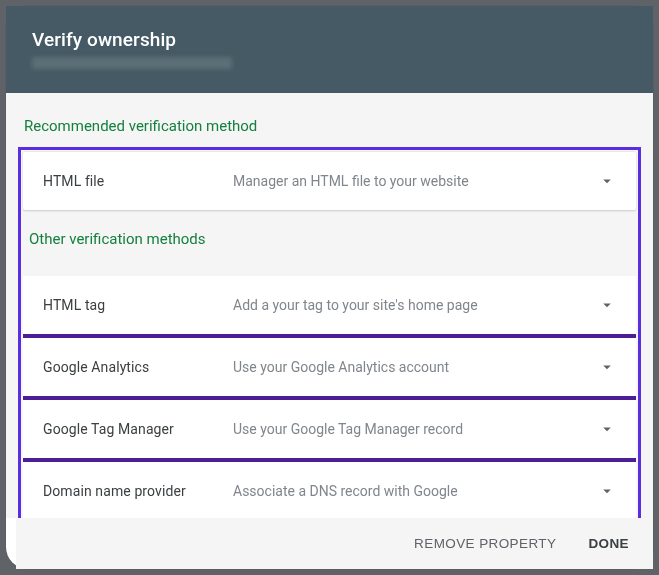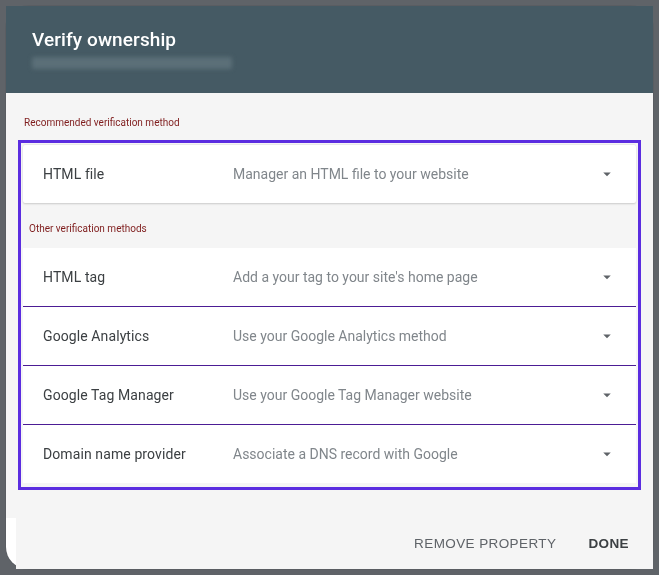--- a/index.html
+++ b/index.html
@@ -38,35 +38,35 @@
       border-radius: 2px;
       filter: blur(2px);
     }
     .content {
       flex: 1;
       background: #f5f5f5;
       padding: 16px 12px 0;
       overflow-y: auto;
     }
     .section-label {
-      font-size: 10px;
-      color: #7f1d1d;
+      font-size: 15px;
+      color: #15803d;
       margin: 8px 0 12px 6px;
     }
     .highlight-box {
       border: 3px solid #5b2de0;
       padding: 2px 2px 4px;
       margin-bottom: 10px;
     }
     .method-row {
       background: #fff;
       display: flex;
       align-items: center;
       padding: 20px 20px;
-      border-bottom: 1px solid #4c1d95;
+      border-bottom: 4px solid #4c1d95;
       cursor: pointer;
     }
     .method-row.primary {
       box-shadow: 0 1px 2px rgba(0,0,0,0.18), 0 -1px 0 rgba(0,0,0,0.04);
       border-radius: 2px;
       border-bottom: none;
       margin-bottom: 20px;
     }
     .method-name {
       width: 190px;
@@ -78,21 +78,21 @@
       flex: 1;
       font-size: 14px;
       color: #80868b;
     }
     .chevron {
       flex-shrink: 0;
       color: #5f6368;
     }
     .chevron svg { display: block; }
     .section-label.inner {
-      margin: 20px 0 14px 6px;
+      margin: 20px 0 28px 6px;
     }
     .footer {
       background: #f5f5f5;
       padding: 14px 22px 14px;
       display: flex;
       justify-content: flex-end;
       align-items: center;
       gap: 28px;
       margin-left: 10px;
     }
@@ -145,31 +145,31 @@
         <div class="method-desc">Add a your tag to your site's home page</div>
         <span class="chevron">
           <svg width="18" height="18" viewBox="0 0 24 24">
               <path fill="currentColor" d="M7 10l5 5 5-5z"></path>
             </svg>
         </span>
       </div>
 
       <div class="method-row">
         <div class="method-name">Google Analytics</div>
-        <div class="method-desc">Use your Google Analytics method</div>
+        <div class="method-desc">Use your Google Analytics account</div>
         <span class="chevron">
           <svg width="18" height="18" viewBox="0 0 24 24">
               <path fill="currentColor" d="M7 10l5 5 5-5z"></path>
             </svg>
         </span>
       </div>
 
       <div class="method-row">
         <div class="method-name">Google Tag Manager</div>
-        <div class="method-desc">Use your Google Tag Manager website</div>
+        <div class="method-desc">Use your Google Tag Manager record</div>
         <span class="chevron">
           <svg width="18" height="18" viewBox="0 0 24 24">
               <path fill="currentColor" d="M7 10l5 5 5-5z"></path>
             </svg>
         </span>
       </div>
 
       <div class="method-row" style="border-bottom:none;align-items:center;">
         <div class="method-name">Domain name provider</div>
         <div class="method-desc">Associate a DNS record with Google</div>

